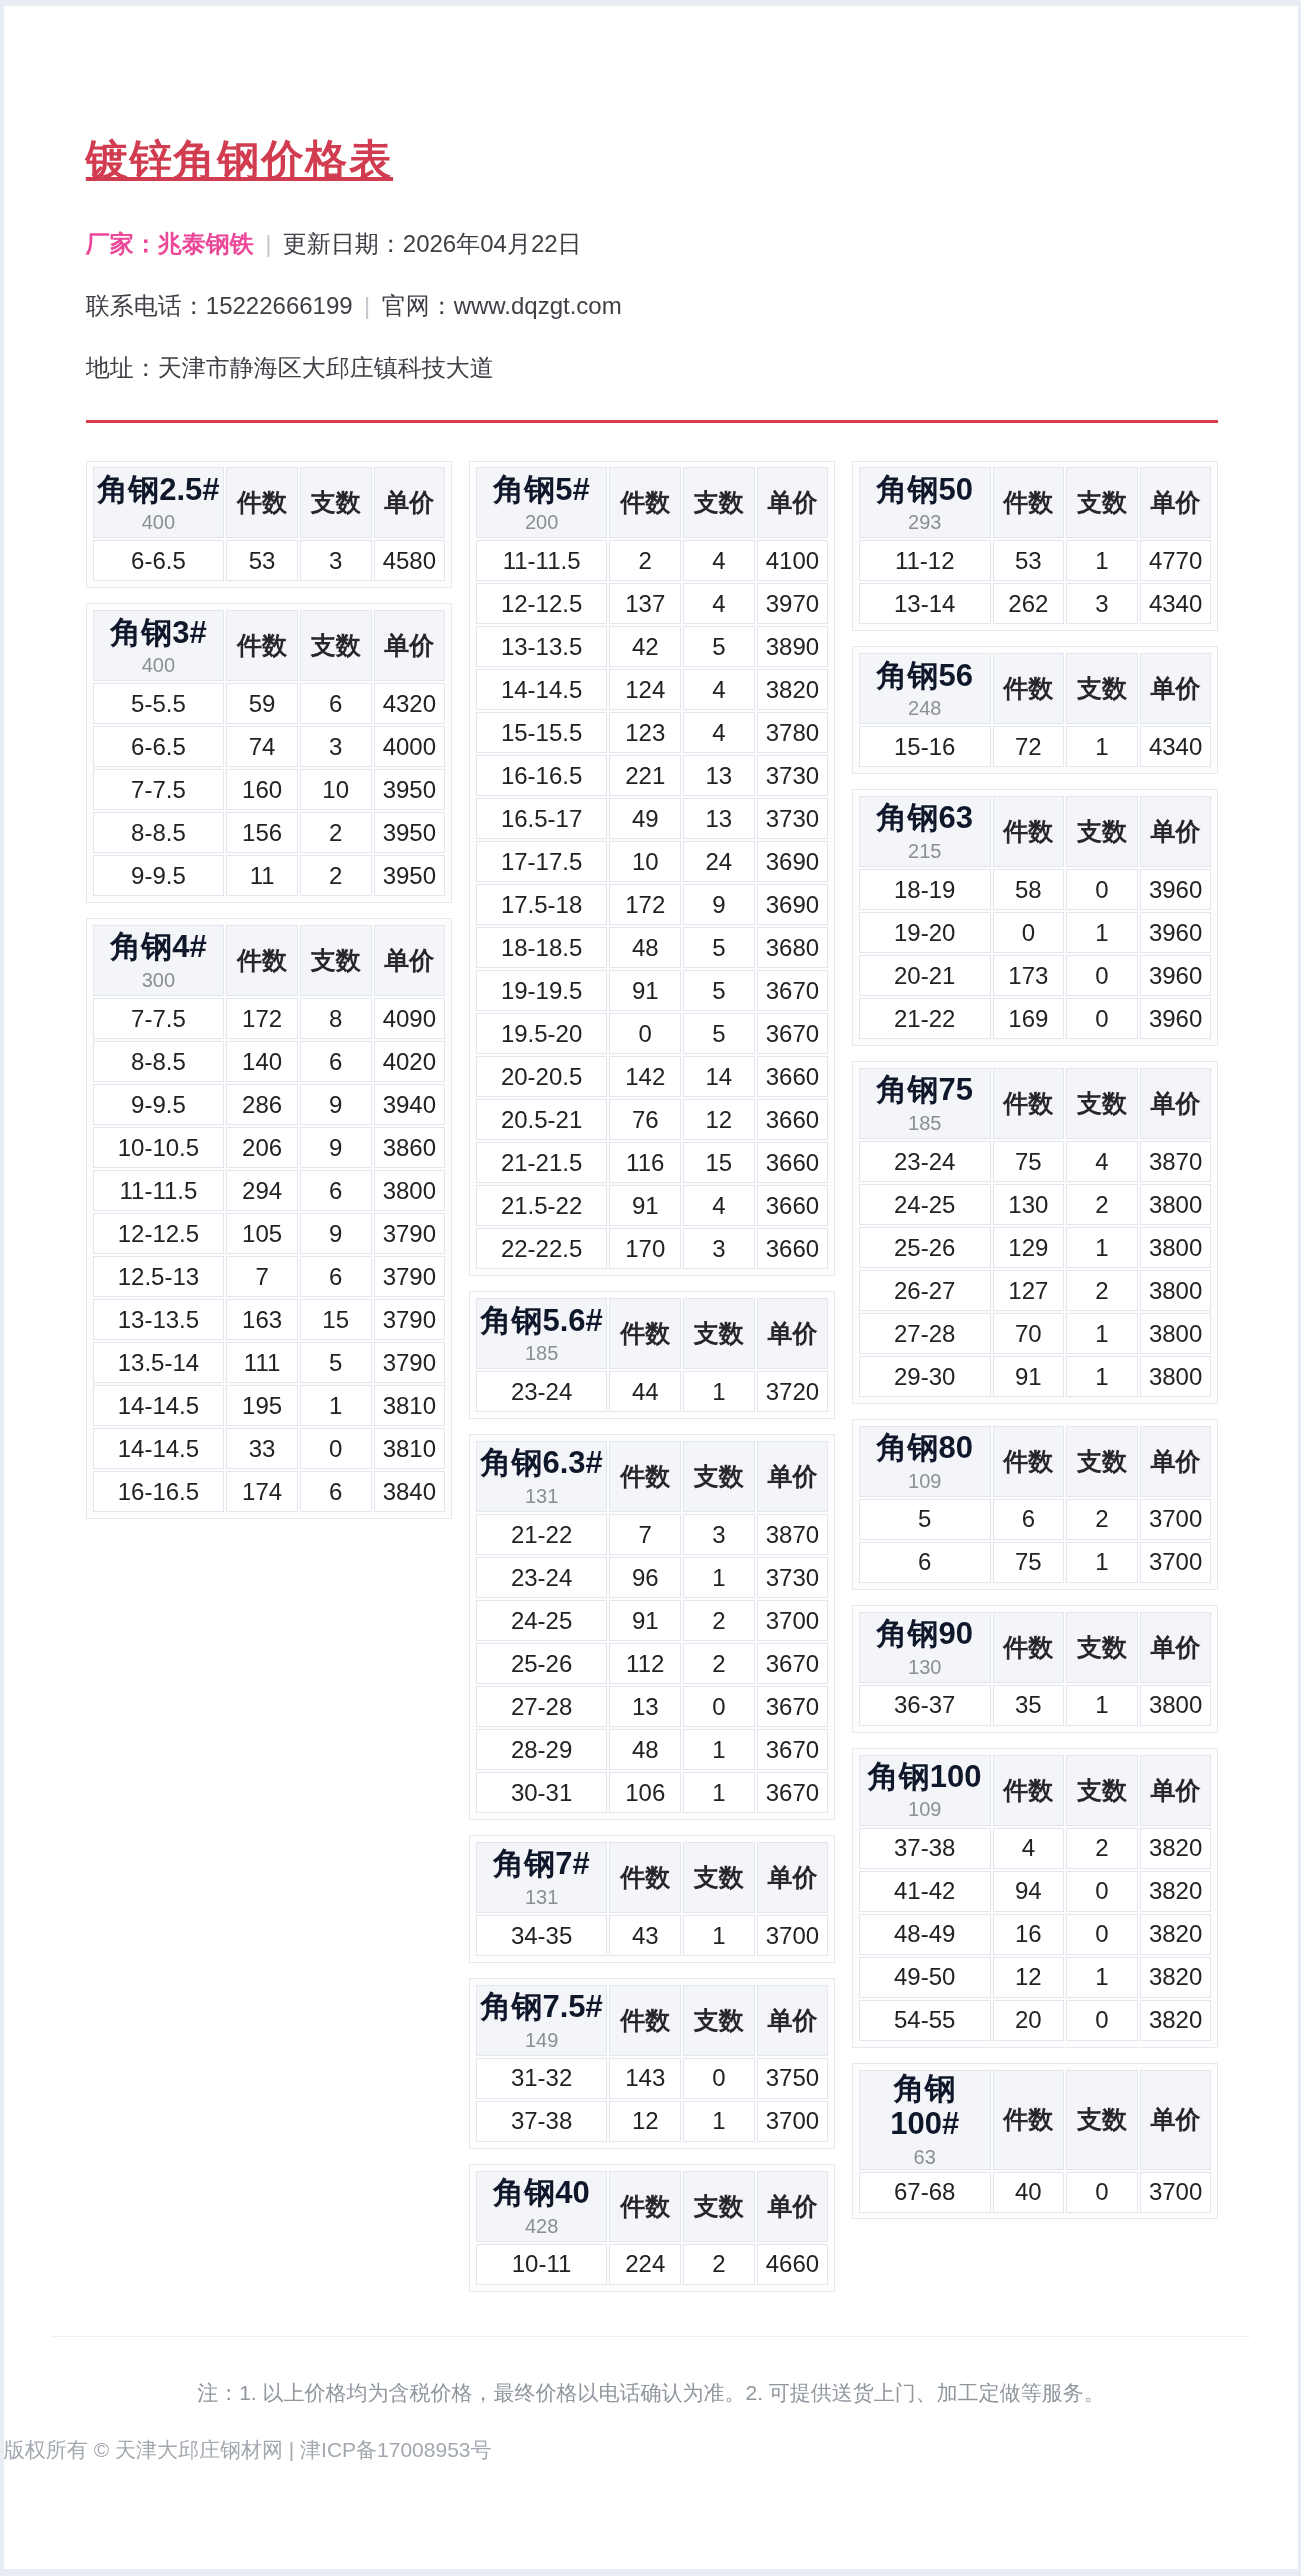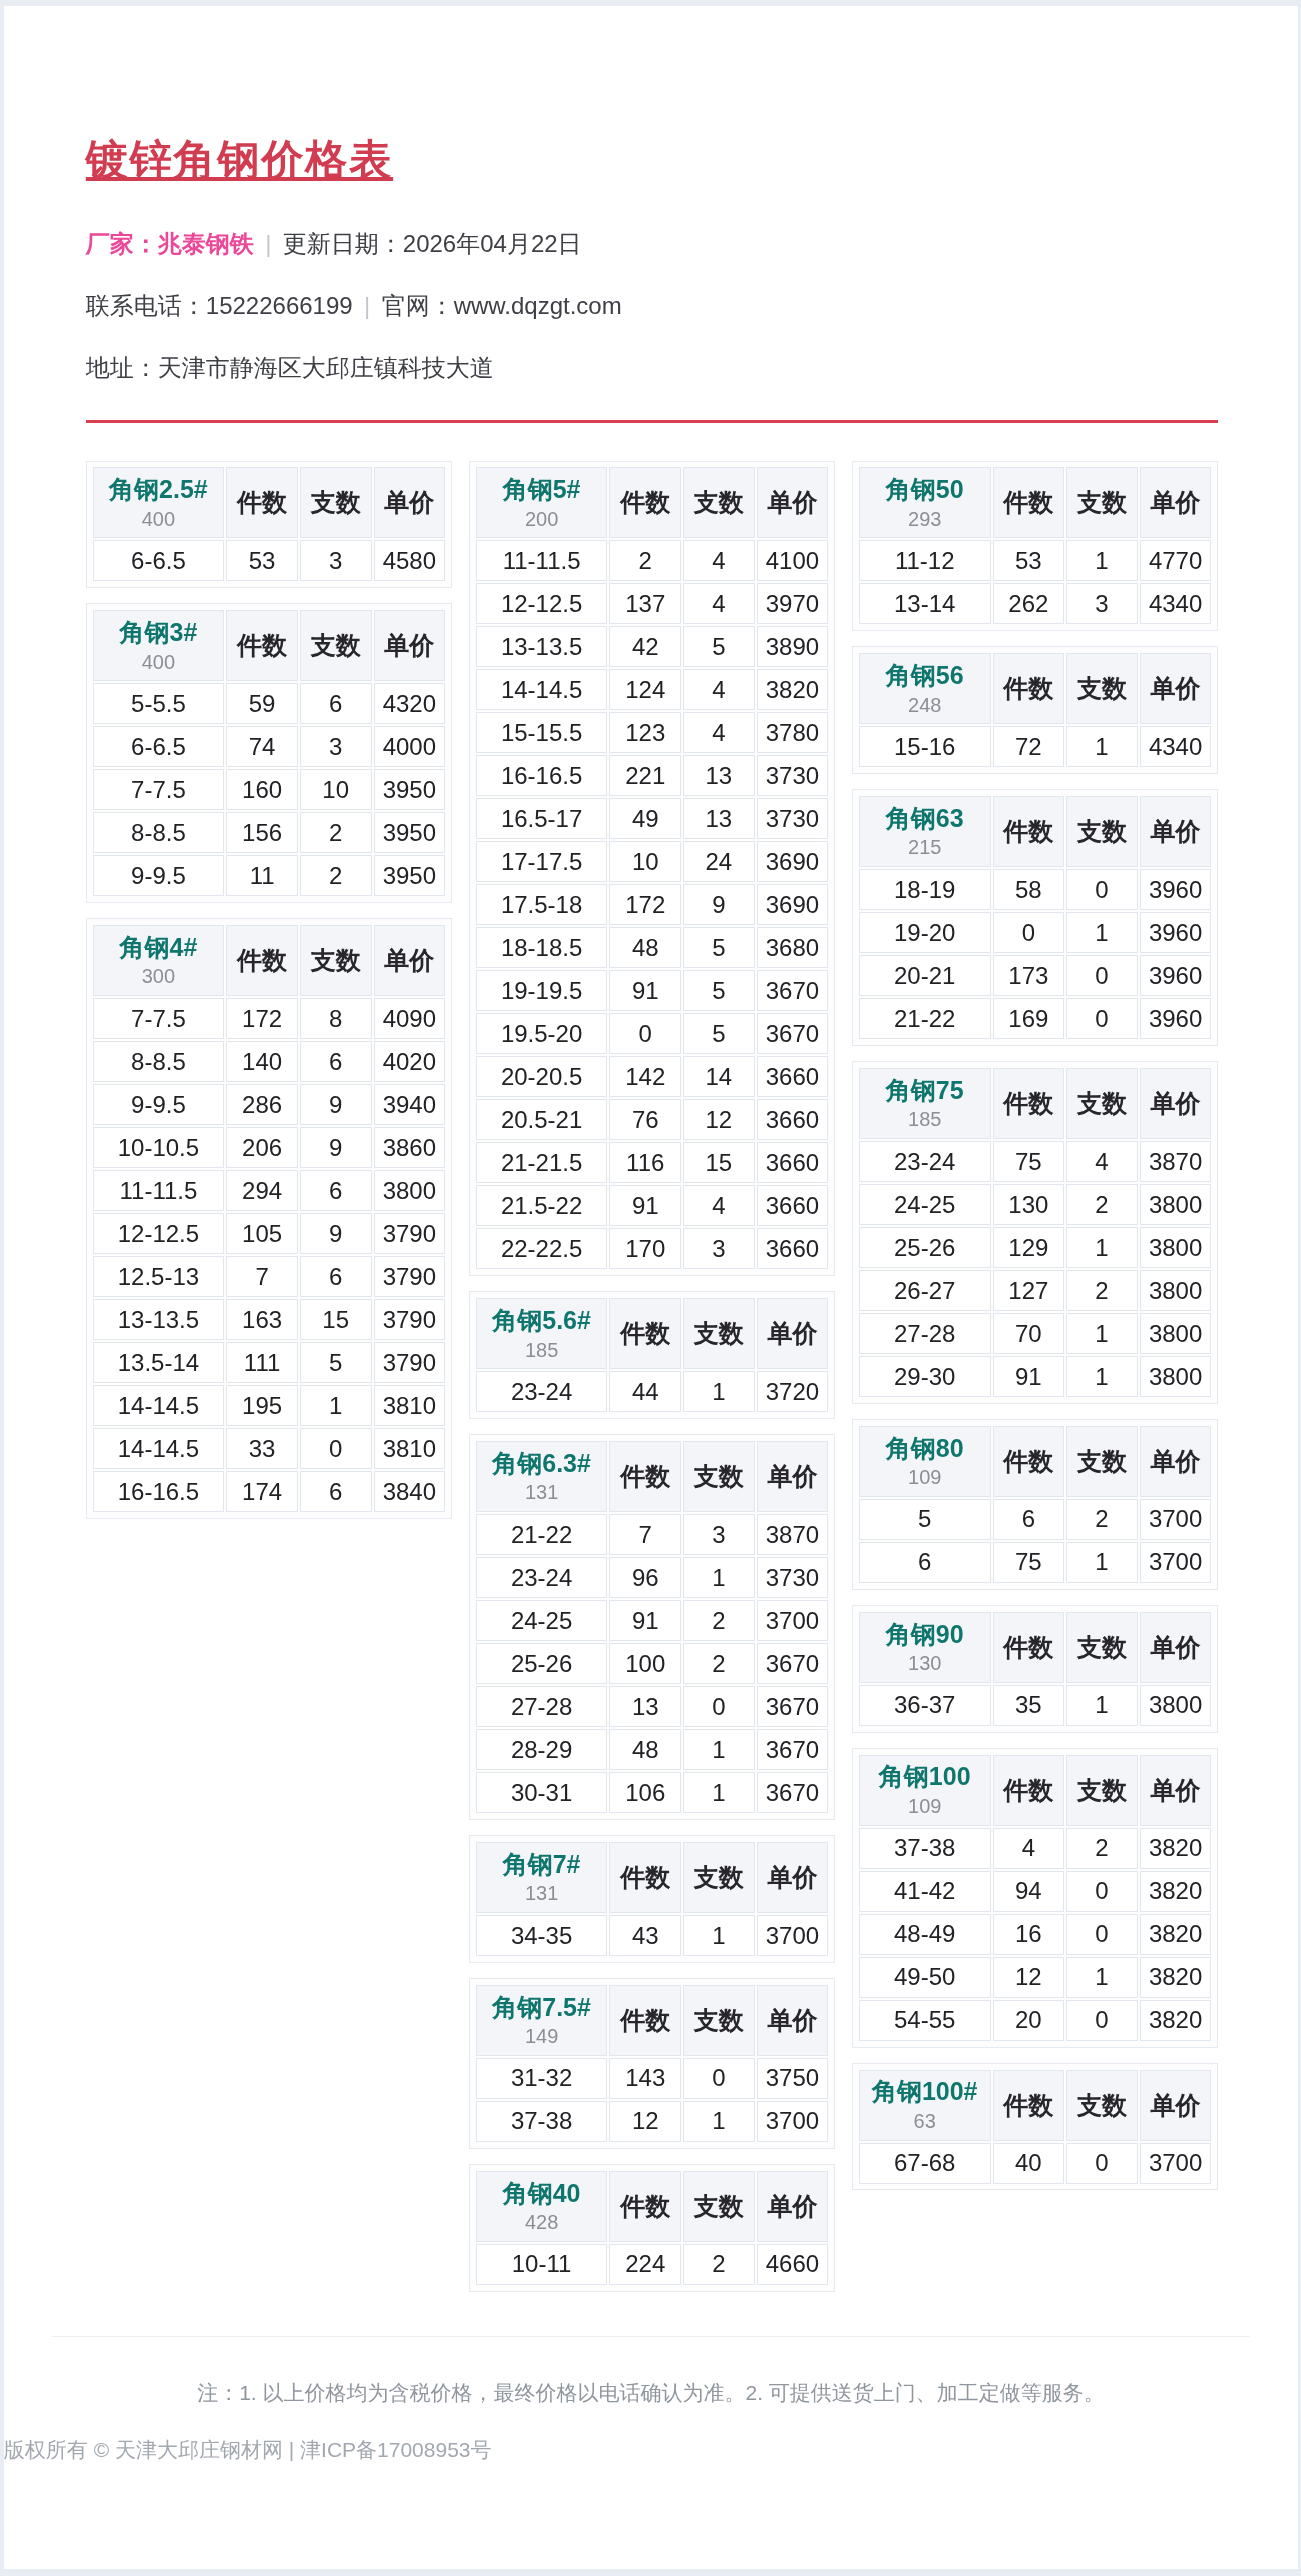--- a/index.html
+++ b/index.html
@@ -69,23 +69,23 @@
     border:1px solid #e2e6ee;
     height:69px;
     text-align:center;
     vertical-align:middle;
     font-size:25px;
     font-weight:bold;
     color:#26262b;
     padding:0;
   }
   .tname{
-    color:#0f766e;
+    color:#0f172a;
     font-weight:bold;
-    font-size:25px;
+    font-size:31px;
     line-height:1.15;
   }
   .tstock{
     color:#8b8e95;
     font-size:20px;
     font-weight:normal;
     margin-top:3.8px;
   }
   table.price td{
     background:#ffffff;
@@ -513,21 +513,21 @@
     <td class="price-v">3730</td>
   </tr>
                 <tr>
     <td class="spec">24-25</td>
     <td class="qty">91</td>
     <td class="cnt">2</td>
     <td class="price-v">3700</td>
   </tr>
                 <tr>
     <td class="spec">25-26</td>
-    <td class="qty">100</td>
+    <td class="qty">112</td>
     <td class="cnt">2</td>
     <td class="price-v">3670</td>
   </tr>
                 <tr>
     <td class="spec">27-28</td>
     <td class="qty">13</td>
     <td class="cnt">0</td>
     <td class="price-v">3670</td>
   </tr>
                 <tr>

